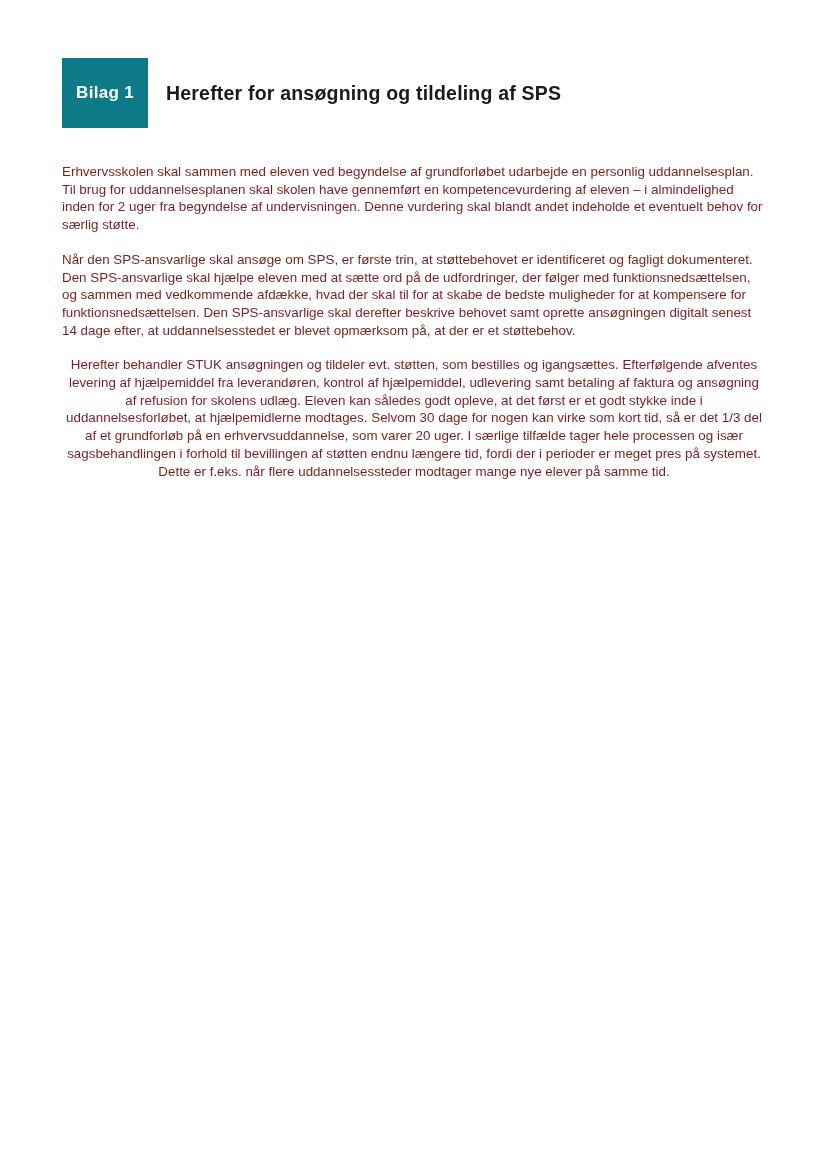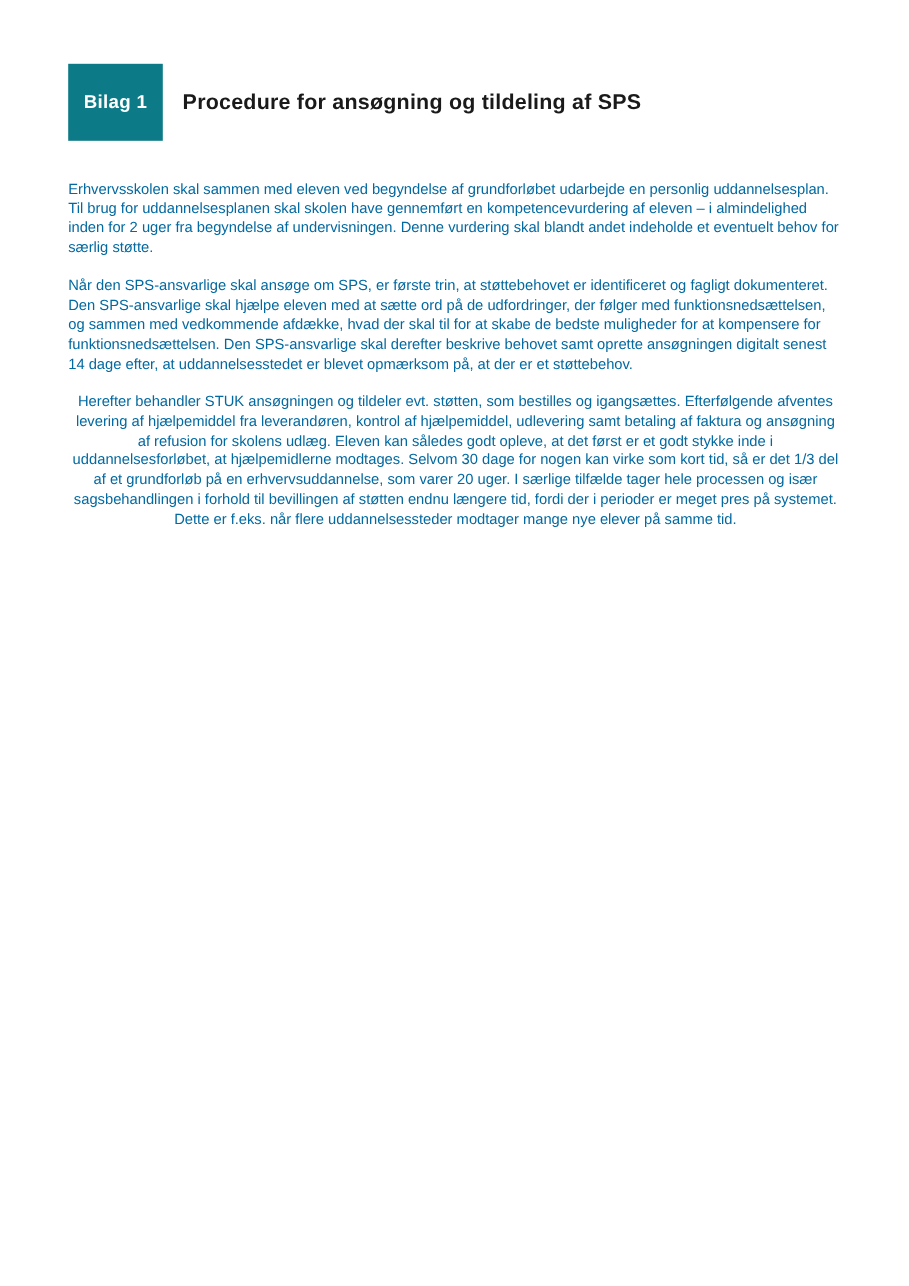--- a/index.html
+++ b/index.html
@@ -46,40 +46,40 @@
     letter-spacing: 0.2px;
     white-space: nowrap;
   }
   .doc-body {
     position: absolute;
     top: 163px;
     left: 62px;
     width: 704px;
     font-size: 13.4px;
     line-height: 17.7px;
-    color: #0369a1;
+    color: #7f1d1d;
   }
   .doc-body p {
     margin: 0 0 17px 0;
   }
   .doc-body p:last-child {
     margin-bottom: 0;
     text-align: center;
   }
 </style>
 </head>
 <body>
 
 <div class="page">
 
   <div class="doc-header">
     <div class="badge" style="background: rgb(13, 122, 135);">
       <span>Bilag 1</span>
     </div>
-    <h1 class="doc-title">Procedure for ansøgning og tildeling af SPS</h1>
+    <h1 class="doc-title">Herefter for ansøgning og tildeling af SPS</h1>
   </div>
 
   <div class="doc-body">
     <p>Erhvervsskolen skal sammen med eleven ved begyndelse af grundforløbet udarbejde en personlig uddannelsesplan. Til brug for uddannelsesplanen skal skolen have gennemført en kompetencevurdering af eleven – i almindelighed inden for 2 uger fra begyndelse af undervisningen. Denne vurdering skal blandt andet indeholde et eventuelt behov for særlig støtte.</p>
     <p>Når den SPS-ansvarlige skal ansøge om SPS, er første trin, at støttebehovet er identificeret og fagligt dokumenteret. Den SPS-ansvarlige skal hjælpe eleven med at sætte ord på de udfordringer, der følger med funktionsnedsættelsen, og sammen med vedkommende afdække, hvad der skal til for at skabe de bedste muligheder for at kompensere for funktionsnedsættelsen. Den SPS-ansvarlige skal derefter beskrive behovet samt oprette ansøgningen digitalt senest 14 dage efter, at uddannelsesstedet er blevet opmærksom på, at der er et støttebehov.</p>
     <p>Herefter behandler STUK ansøgningen og tildeler evt. støtten, som bestilles og igangsættes. Efterfølgende afventes levering af hjælpemiddel fra leverandøren, kontrol af hjælpemiddel, udlevering samt betaling af faktura og ansøgning af refusion for skolens udlæg. Eleven kan således godt opleve, at det først er et godt stykke inde i uddannelsesforløbet, at hjælpemidlerne modtages. Selvom 30 dage for nogen kan virke som kort tid, så er det 1/3 del af et grundforløb på en erhvervsuddannelse, som varer 20 uger. I særlige tilfælde tager hele processen og især sagsbehandlingen i forhold til bevillingen af støtten endnu længere tid, fordi der i perioder er meget pres på systemet. Dette er f.eks. når flere uddannelsessteder modtager mange nye elever på samme tid.</p>
   </div>
 
 </div>
 

